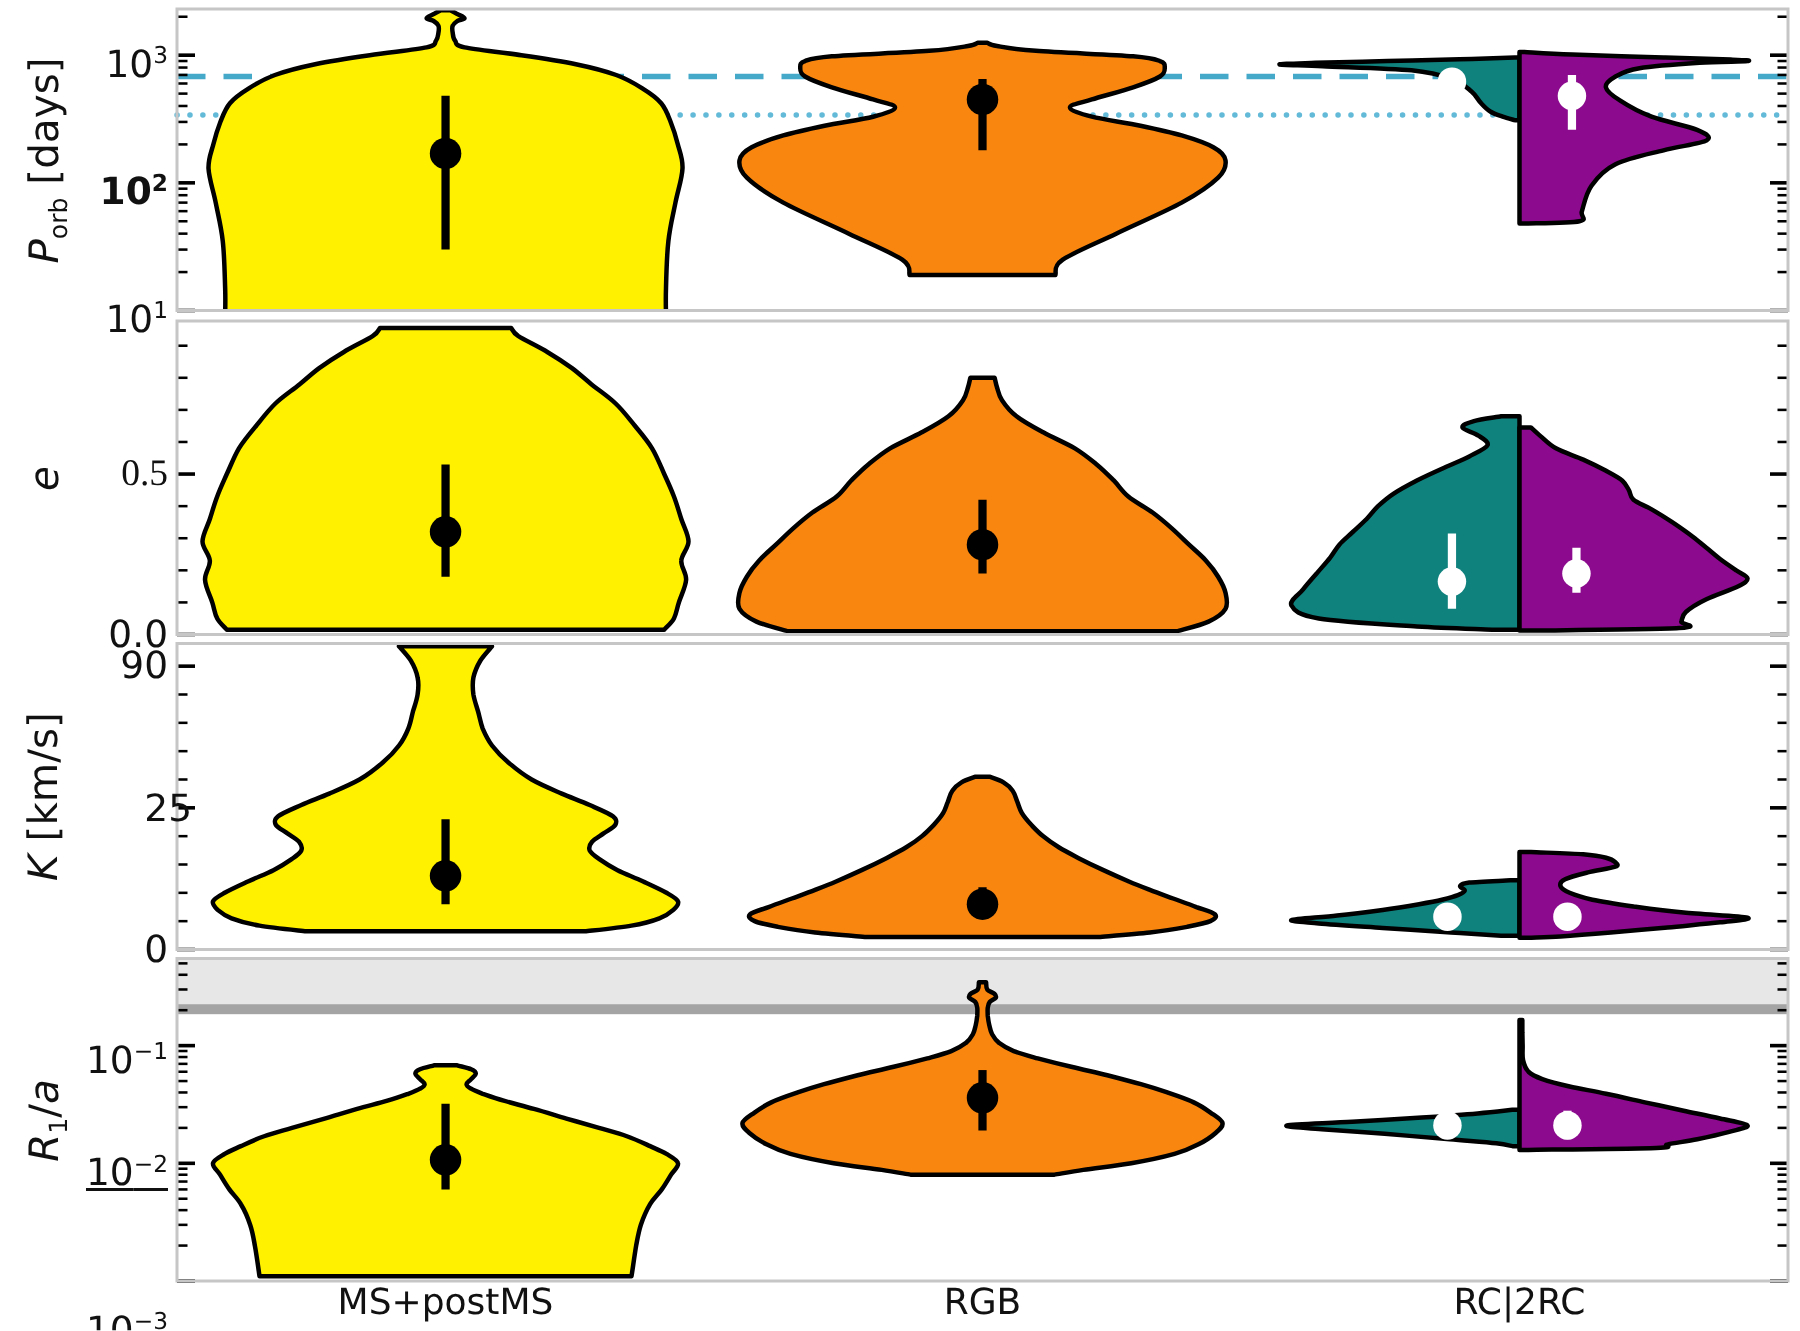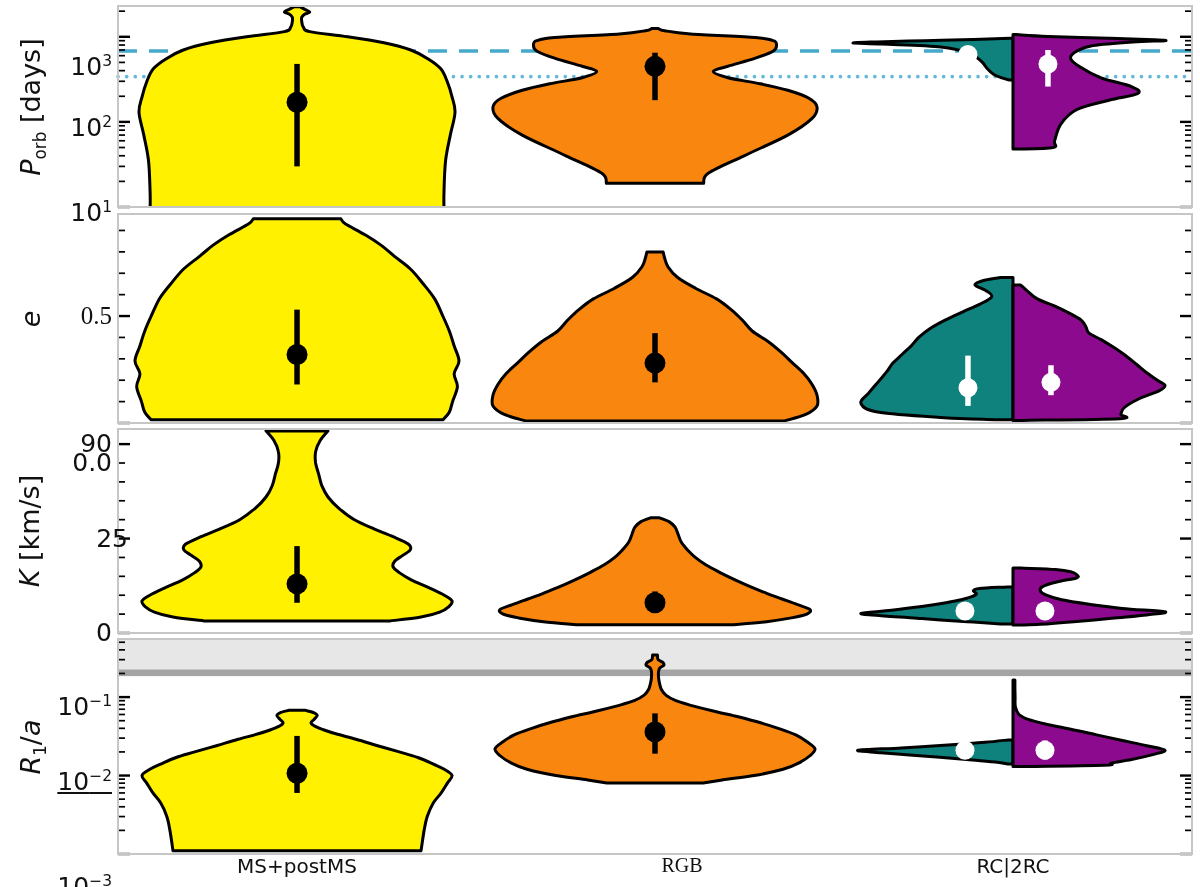--- a/index.html
+++ b/index.html
@@ -5,21 +5,21 @@
   html,body{margin:0;padding:0;background:#ffffff;}
   #fig{position:relative;width:1200px;height:887px;background:#ffffff;overflow:hidden;
        font-family:"DejaVu Sans","Liberation Sans",sans-serif;}
   #cv{position:absolute;left:0;top:0;}
   .ylab{position:absolute;transform:rotate(-90deg);text-align:center;font-size:27px;color:#111;
         white-space:nowrap;line-height:34px;height:34px;}
   .ylab sub{font-size:0.62em;font-style:normal;}
   .ylab i{font-style:italic;}
   .tlab{position:absolute;text-align:right;font-size:25px;color:#111;line-height:32px;}
   .tlab sup{font-size:0.62em;}
-  .glab{position:absolute;text-align:center;font-size:20px;color:#111;top:854px;width:220px;}
+  .glab{position:absolute;text-align:center;font-size:24px;color:#111;top:854px;width:220px;}
 </style>
 </head>
 <body>
 
 <div id="fig">
   <svg id="cv" width="1200" height="887">
       <defs>
         <clipPath id="clip0">
           <rect x="118" y="6" width="1074" height="201"></rect>
         </clipPath>
@@ -214,28 +214,28 @@
       <line x1="118" x2="125" y1="659.6530721986221" y2="659.6530721986221" stroke="#000" stroke-width="1.7"></line>
       <line x1="1185" x2="1192" y1="659.6530721986221" y2="659.6530721986221" stroke="#000" stroke-width="1.7"></line>
       <line x1="118" x2="125" y1="649.8507827156405" y2="649.8507827156405" stroke="#000" stroke-width="1.7"></line>
       <line x1="1185" x2="1192" y1="649.8507827156405" y2="649.8507827156405" stroke="#000" stroke-width="1.7"></line>
       <line x1="118" x2="125" y1="642.2475362998979" y2="642.2475362998979" stroke="#000" stroke-width="1.7"></line>
       <line x1="1185" x2="1192" y1="642.2475362998979" y2="642.2475362998979" stroke="#000" stroke-width="1.7"></line>
       <rect x="118" y="639" width="1074" height="215" fill="none" stroke="#C6C6C6" stroke-width="2"></rect>
     </svg>
   <div id="labels">
     <div class="glab" id="g0" style="left: 187px;">MS+postMS</div>
-    <div class="glab" id="g1" style="left: 572px; font-family: Liberation Serif, serif;">RGB</div>
+    <div class="glab" id="g1" style="left: 545px;">RGB</div>
     <div class="glab" id="g2" style="left: 903px;">RC|2RC</div>
-  <div class="tlab" style="left: 40px; width: 72px; top: 20.7856px; margin-top: 24px;"><span>10</span><sup>3</sup></div>
-      <div class="tlab" style="left: 40px; width: 72px; top: 105.893px;"><span>10</span><sup>2</sup></div>
+  <div class="tlab" style="left: 40px; width: 72px; top: 20.7856px;"><span>10</span><sup>3</sup></div>
+      <div class="tlab" style="left: 40px; width: 72px; top: 105.893px; font-weight: bold;"><span>10</span><sup>2</sup></div>
       <div class="tlab" style="left: 40px; width: 72px; top: 191px;"><span>10</span><sup>1</sup></div>
       <div class="ylab" style="width: 201px; left: -70.5px; top: 89.5px;"><i>P</i><sub>orb</sub><span> [days]</span></div>
       <div class="tlab" style="left: 40px; width: 72px; top: 300.04px; font-family: Liberation Serif, serif;">0.5</div>
-      <div class="tlab" style="left: 40px; width: 72px; top: 407px; margin-top: 40px;">0.0</div>
+      <div class="tlab" style="left: 40px; width: 72px; top: 407px;">0.0</div>
       <div class="ylab" style="width: 209px; left: -74.5px; top: 301.5px;"><i>e</i></div>
       <div class="tlab" style="left: 40px; width: 72px; top: 428.111px;">90</div>
       <div class="tlab" style="left: 56px; width: 72px; top: 522.556px;">25</div>
       <div class="tlab" style="left: 40px; width: 72px; top: 617px;">0</div>
       <div class="ylab" style="width: 204px; left: -72px; top: 514px;"><i>K</i><span> [km/s]</span></div>
       <div class="tlab" style="left: 40px; width: 72px; top: 685px;"><span>10</span><sup>−1</sup></div>
       <div class="tlab" style="left: 40px; width: 72px; top: 759.543px; text-decoration: underline;"><span>10</span><sup>−2</sup></div>
       <div class="tlab" style="left: 40px; width: 72px; top: 865px;"><span>10</span><sup>−3</sup></div>
       <div class="ylab" style="width: 215px; left: -77.5px; top: 729.5px;"><i>R</i><sub>1</sub><span>/</span><i>a</i></div>
     </div>

